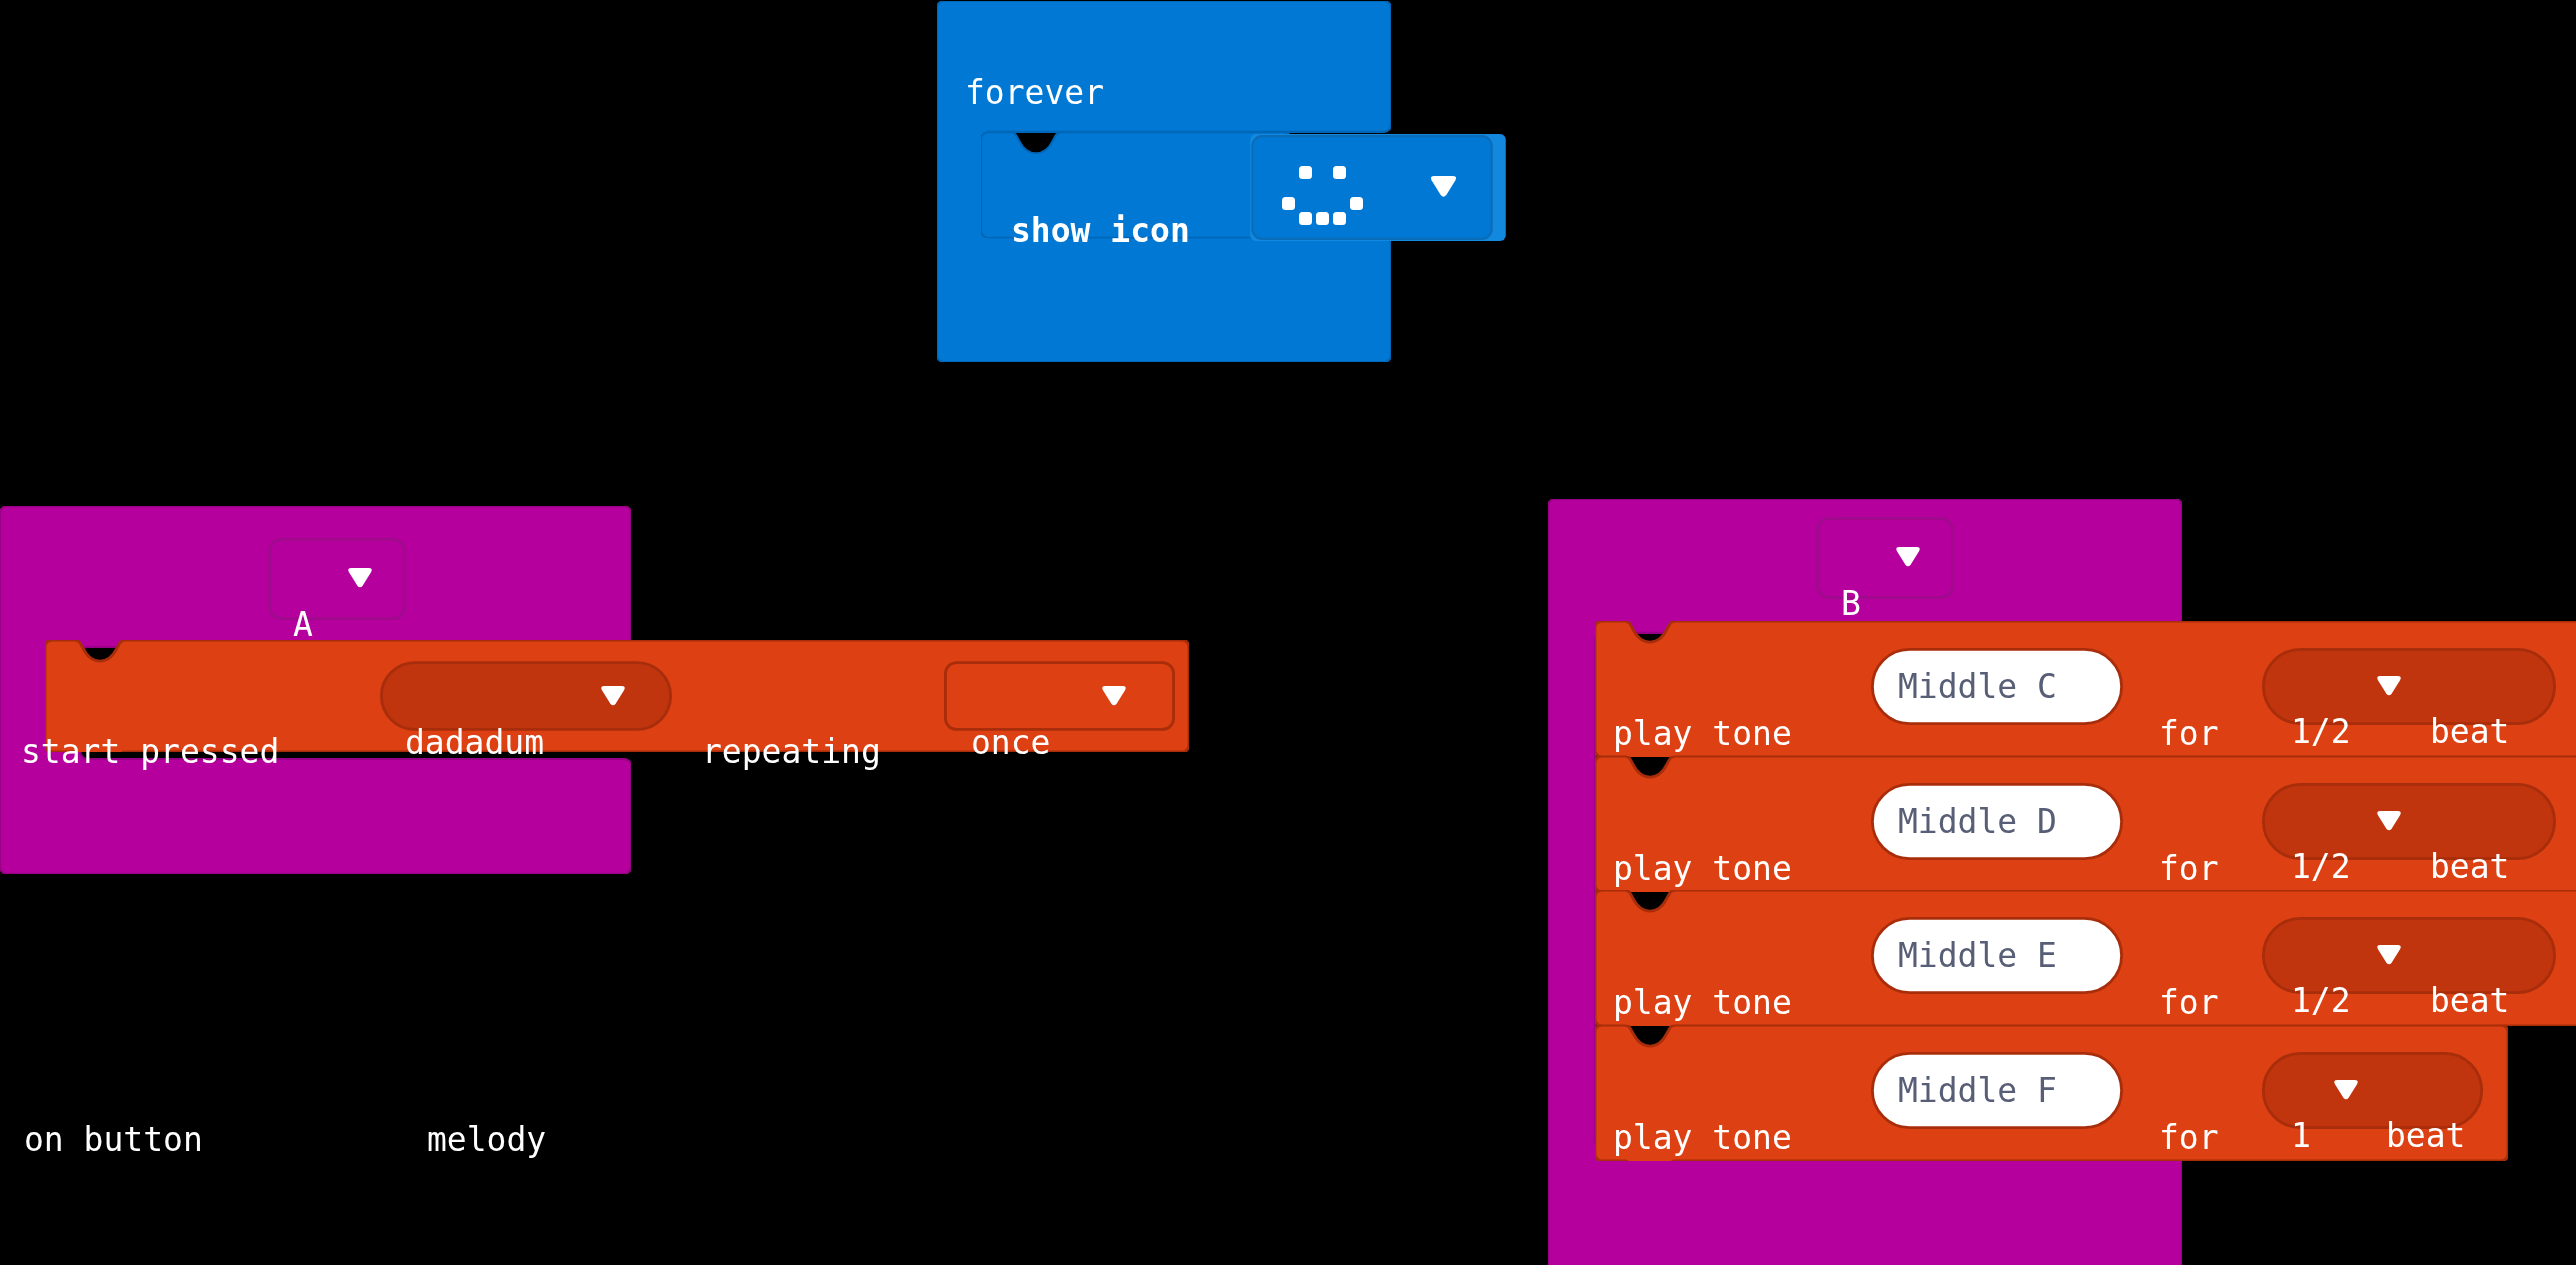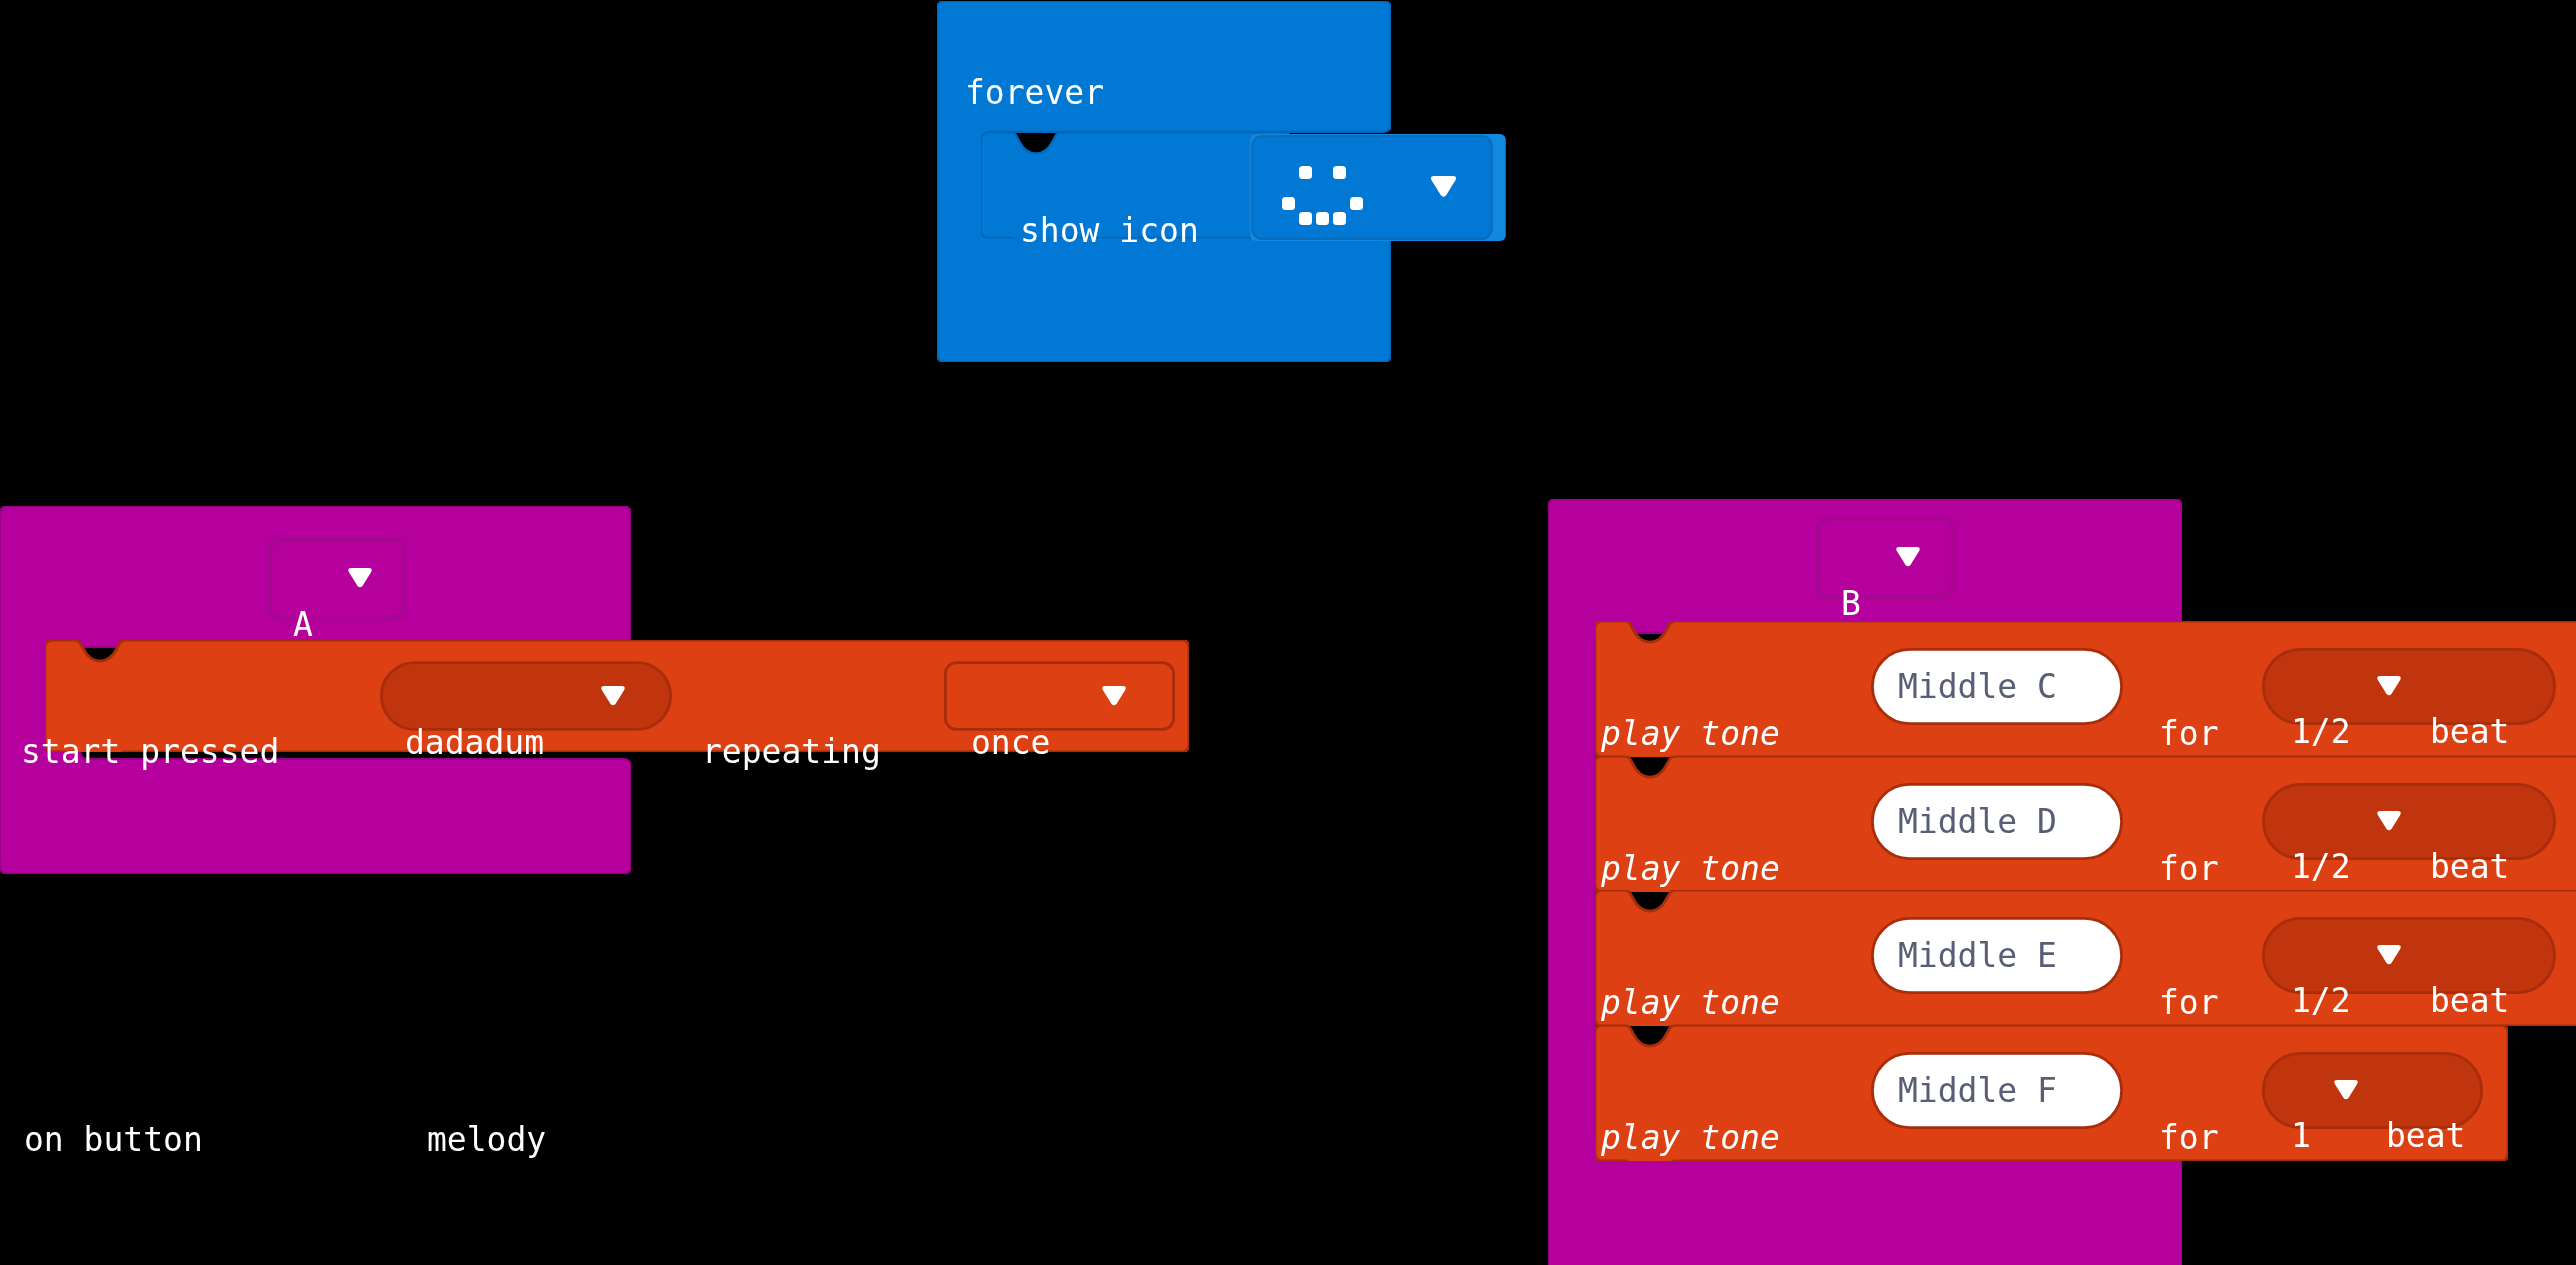--- a/index.html
+++ b/index.html
@@ -19,21 +19,21 @@
   }
 
   
   #forever-block{position:absolute;left:937px;top:1.4px;width:454px;height:361px;}
   #forever-shape{position:absolute;inset:0;}
   #forever-label{position:absolute;left:28px;top:30px;}
 
   
   #show-icon-block{position:absolute;left:981px;top:132px;width:310px;height:106px;}
   #show-icon-shape{position:absolute;inset:0;}
-  #show-icon-label{position:absolute;left:39px;top:37px;}
+  #show-icon-label{position:absolute;left:30px;top:37px;font-weight:bold;}
 
   
   #icon-field{position:absolute;left:1250px;top:134px;width:256px;height:107px;}
   #icon-field-shape{position:absolute;inset:0;}
   .led-grid{position:absolute;left:32px;top:32px;width:77px;height:44px;}
   .led{position:absolute;width:12.7px;height:12.7px;border-radius:3.5px;background:#fff;}
   #icon-caret{position:absolute;left:178px;top:42px;}
 
   
   #on-a-block{position:absolute;left:0px;top:506px;width:631px;height:328px;}
@@ -63,21 +63,21 @@
   #on-b-block{position:absolute;left:1548px;top:499px;width:634px;height:768px;}
   #on-b-shape{position:absolute;inset:0;}
   #on-b-field{position:absolute;left:1816px;top:517px;width:138px;height:82px;}
   #on-b-field-shape{position:absolute;inset:0;}
   #on-b-field-txt{position:absolute;left:25px;top:25px;}
   #on-b-caret{position:absolute;left:77px;top:30px;}
 
   
   .tone-row{position:absolute;left:1595px;height:136px;}
   .tone-shape{position:absolute;inset:0;}
-  .tone-label{position:absolute;left:6px;top:51px;font-style:italic;}
+  .tone-label{position:absolute;left:18px;top:51px;}
   .tone-note{position:absolute;left:275px;top:27px;width:254px;height:77px;}
   .tone-note-shape{position:absolute;inset:0;}
   .tone-note-txt{position:absolute;left:28px;top:22px;color:#575E75;font-size:33px;
     line-height:1;white-space:nowrap;
     font-family:"DejaVu Sans Mono","Liberation Mono",monospace;}
   .tone-for{position:absolute;left:564px;top:51px;}
   .tone-beat{position:absolute;left:666px;top:27px;height:77px;}
   .tone-beat-shape{position:absolute;inset:0;}
   .tone-beat-dur{position:absolute;left:30px;top:22px;}
   .tone-beat-caret{position:absolute;top:28px;}

